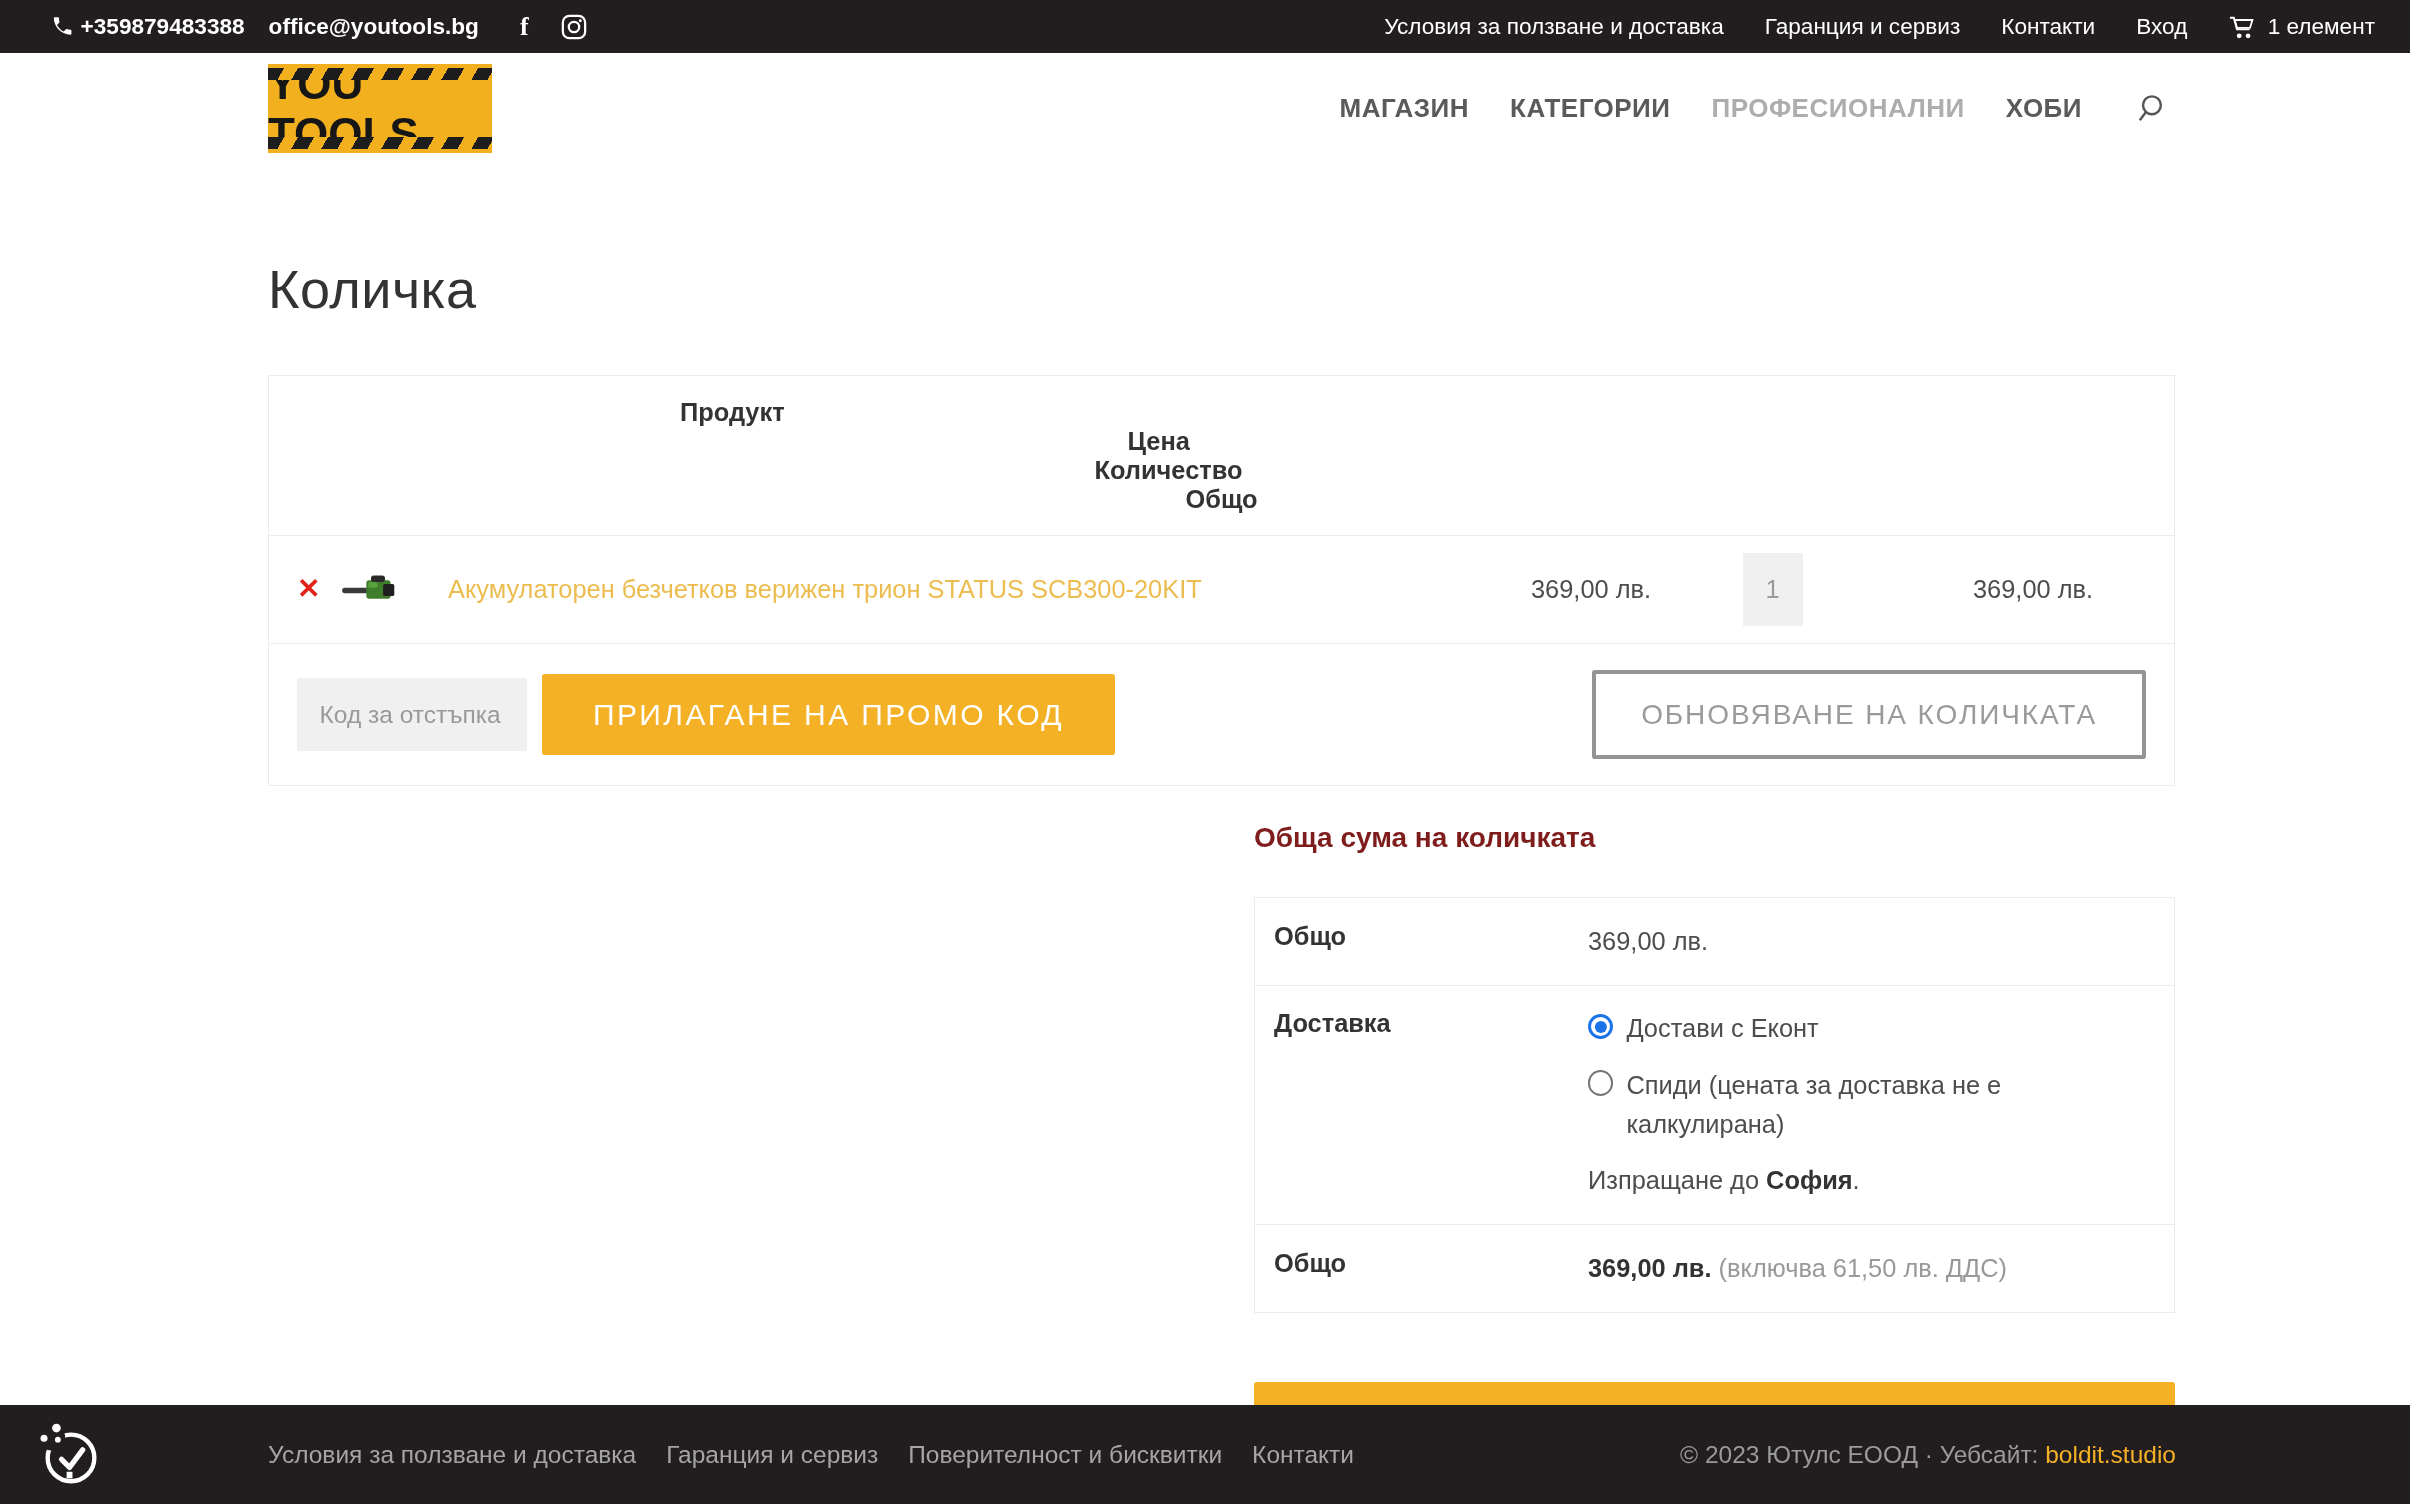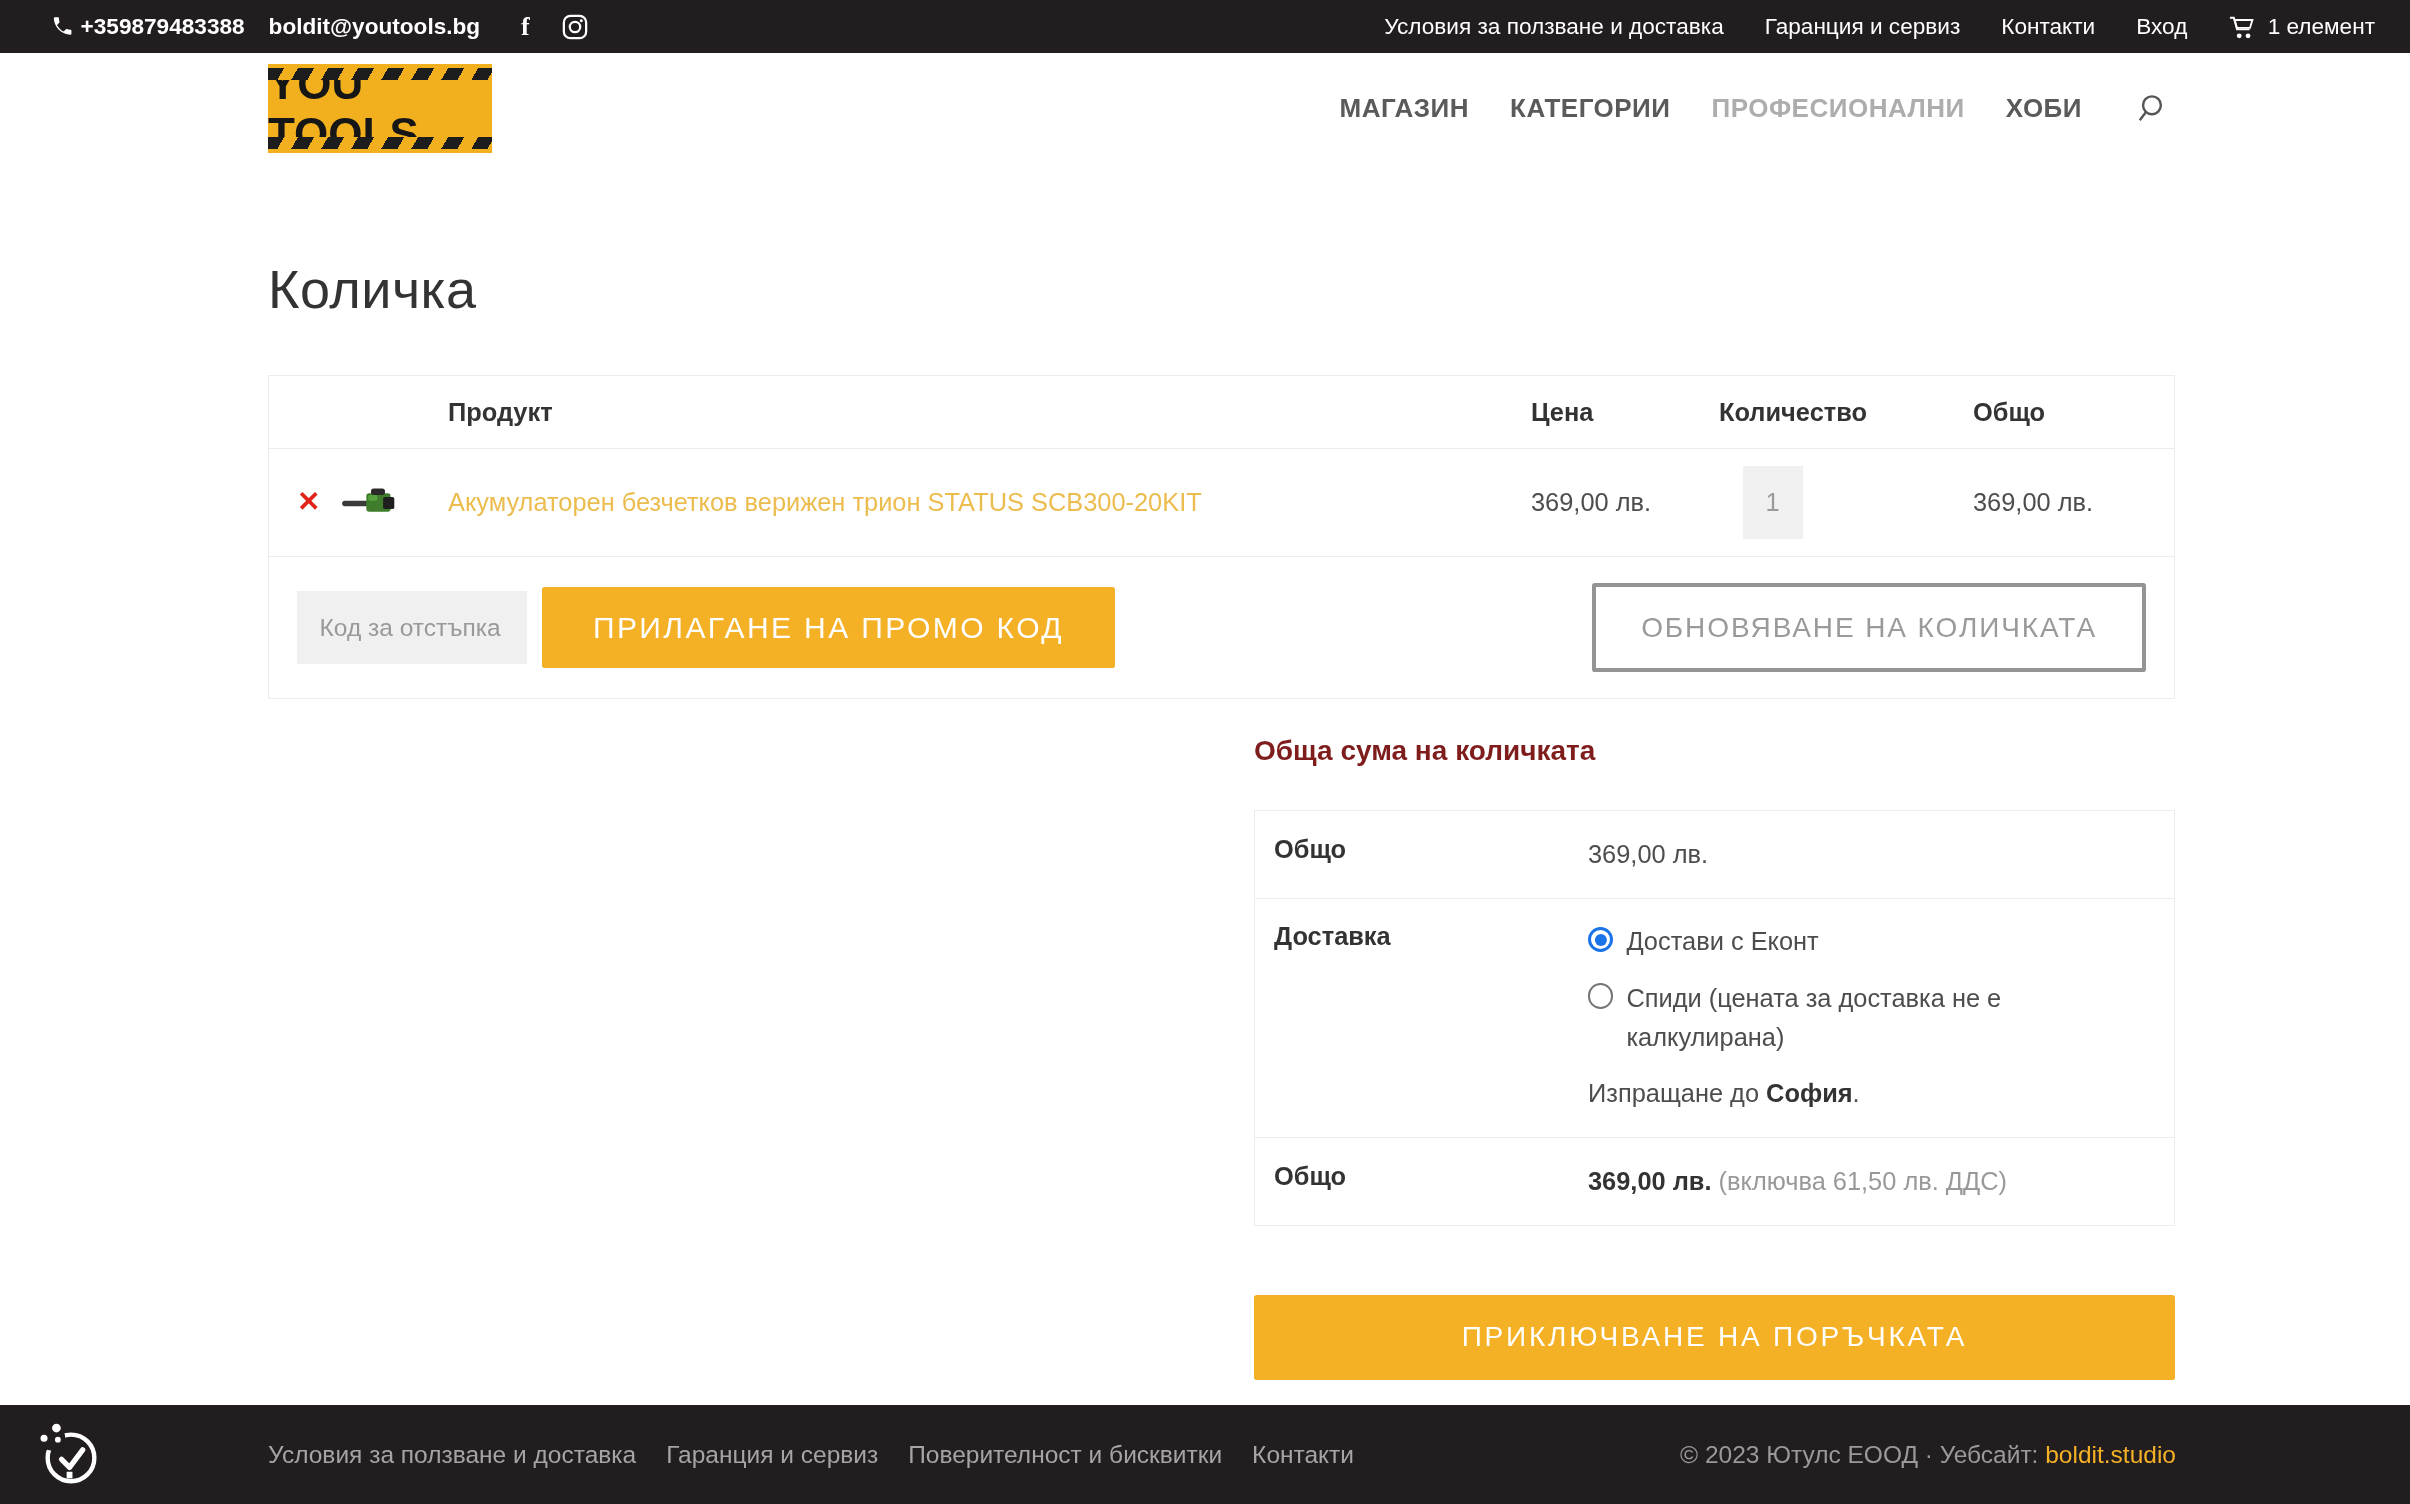--- a/index.html
+++ b/index.html
@@ -38,21 +38,21 @@
   .nav { margin-left:auto; display:flex; align-items:center; gap:41px; }
   .nav-item { font-size:26px; font-weight:600; color:#5a5a5a; letter-spacing:0.5px; cursor:pointer; text-decoration:none; }
   .nav-item.muted { color:#adadad; }
   .nav-search { margin-left:13px; cursor:pointer; display:flex; }
   
   .container { width:1907px; margin-left:268px; }
   .page-title { margin-top:94px; font-size:54px; font-weight:500; color:#333; letter-spacing:0.5px; }
   
   .cart-box { margin-top:55px; border:0.9px solid #ececec; }
   .row { display:flex; align-items:center; }
-  .thead { border-bottom:0.9px solid #ececec; padding:21.7px 0; font-weight:700; color:#333; font-size:25.4px; }
+  .thead { border-bottom:0.9px solid #ececec; padding:21.7px 0; font-weight:700; color:#333; font-size:25.4px;flex-direction:column; }
   .col-remove { width:71px; padding-left:28px; }
   .col-thumb  { width:108px; }
   .col-name   { width:1083px; }
   .col-price  { width:188px; }
   .col-qty    { width:254px; }
   .col-total  { flex:1; }
   .item-row { padding:17px 0; min-height:108px; border-bottom:0.9px solid #ececec; font-size:25.4px; color:#4d4d4d; }
   .remove-x { color:var(--remove-red,#E2231A); font-size:28px; font-weight:700; cursor:pointer; line-height:1; }
   .thumb { width:62px; height:41px; display:flex; cursor:pointer; }
   .item-link { color:var(--link-gold,#ECBC4E); text-decoration:none; font-size:25.4px; }
@@ -117,21 +117,21 @@
 <body>
 
 <div class="topbar">
   <div class="tb-left">
     <span>
       <svg width="22.6" height="22.6" viewBox="0 0 24 24">
           <path fill="#fff" d="M6.4 10.6c1.6 3.1 4 5.5 7 7l2.3-2.3c.3-.3.7-.4 1.1-.3 1.2.4 2.5.6 3.9.6.6 0 1 .5 1 1V20c0 .6-.4 1-1 1C11.3 21 3 12.7 3 3.3c0-.6.4-1 1-1h3.4c.5 0 1 .4 1 1 0 1.4.2 2.7.6 3.9.1.4 0 .8-.3 1.1l-2.3 2.3z"></path>
         </svg>
     </span>
     <span>+359879483388</span>
-    <span class="tb-email">boldit@youtools.bg</span>
+    <span class="tb-email">office@youtools.bg</span>
     <span class="tb-social">
       <span class="fb-glyph">f</span>
       <span>
         <svg width="26" height="26" viewBox="0 0 28 28" fill="none" stroke="#fff" stroke-width="2.4">
           <rect x="2" y="2" width="24" height="24" rx="7"></rect>
             <circle cx="14" cy="14" r="5.6"></circle>
             <circle cx="20.8" cy="7.2" r="1.6" fill="#fff" stroke="none"></circle>
         </svg>
       </span>
     </span>

